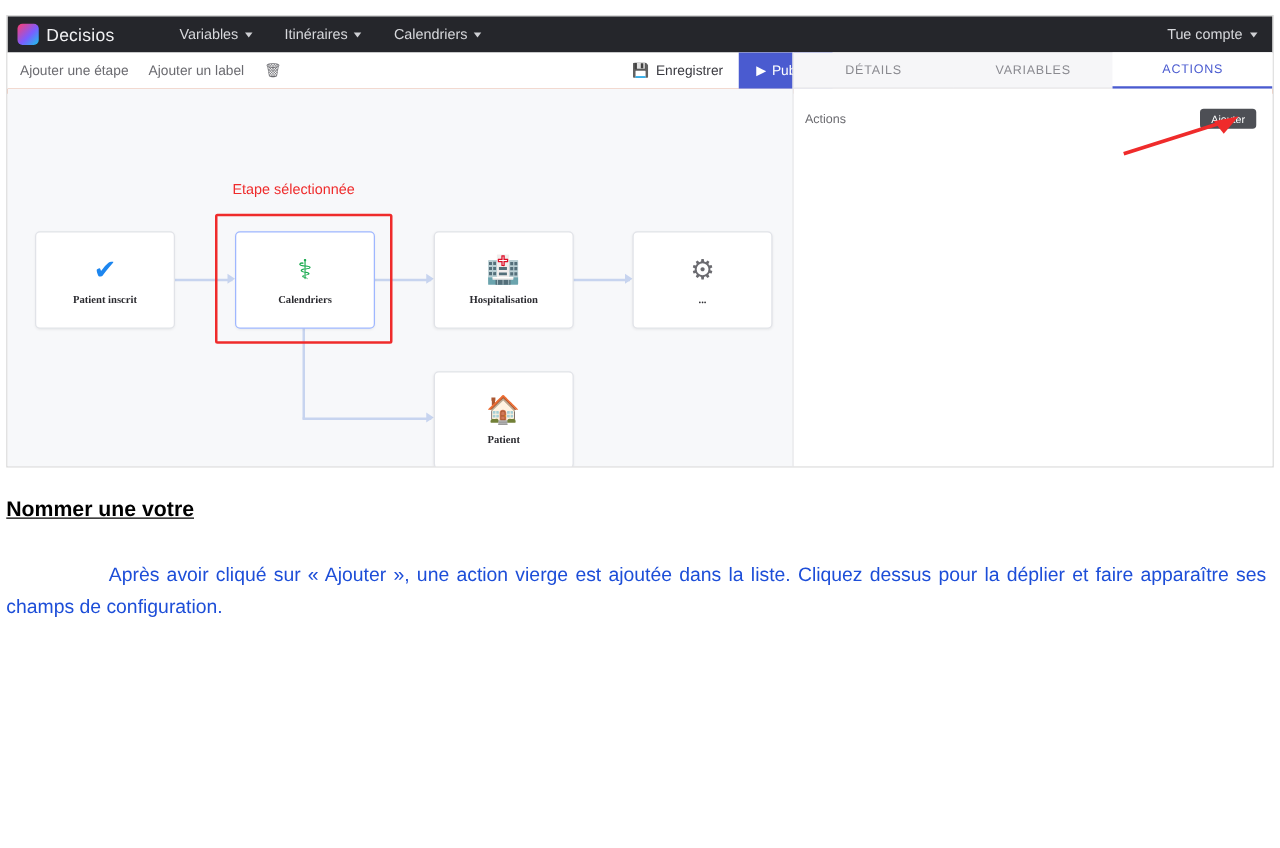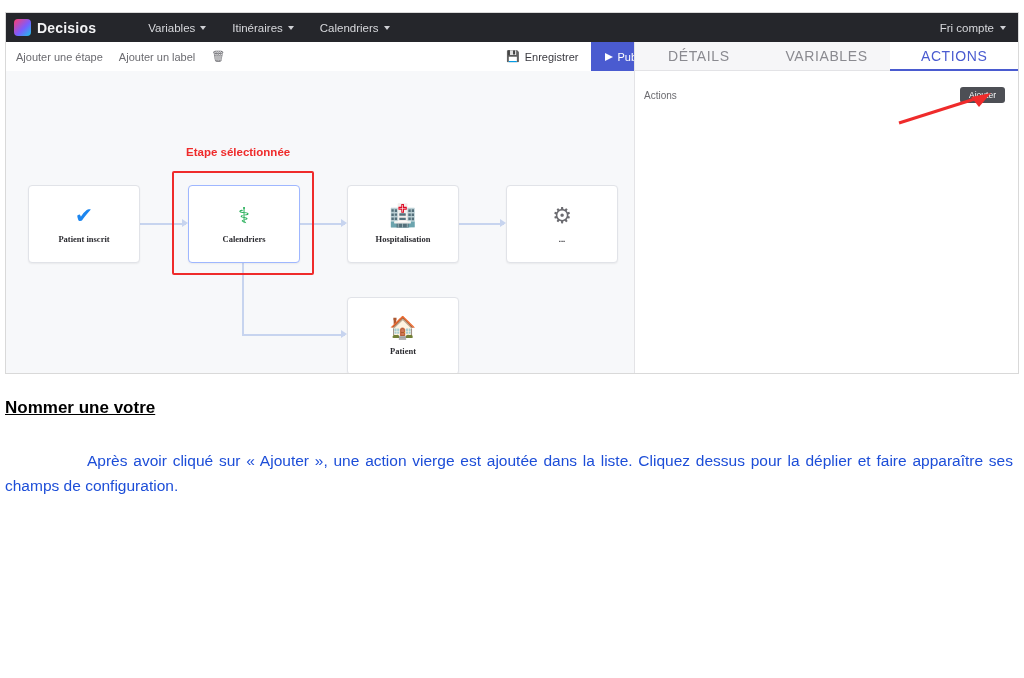--- a/index.html
+++ b/index.html
@@ -51,21 +51,20 @@
     width: 17px;
     height: 17px;
     border-radius: 4px;
     background: linear-gradient(135deg, #ff3d6e 0%, #7b5cff 55%, #18c5e8 100%);
     display: inline-block;
   }
   .brand-name {
     font-size: 14px;
     color: #f2f2f4;
     letter-spacing: .2px;
-    font-weight: bold;
   }
   .topnav {
     display: flex;
     align-items: center;
     gap: 26px;
     margin-left: 52px;
     font-size: 11.5px;
     color: #d7d8dc;
   }
   .topnav .navitem {
@@ -154,21 +153,21 @@
     height: 29px;
     display: flex;
     background: #f6f6f8;
     border-left: 1px solid #e3e3e6;
   }
   .tab {
     flex: 1;
     display: flex;
     align-items: center;
     justify-content: center;
-    font-size: 14px;
+    font-size: 10px;
     letter-spacing: .6px;
     color: #8a8a90;
     border-bottom: 1px solid #e3e3e6;
   }
   .tab.active {
     color: #4a5bd0;
     border-bottom: 2px solid #4a5bd0;
     background: #ffffff;
   }
 
@@ -179,21 +178,21 @@
     width: 628px;
     height: 304px;
     background: #f7f8fa;
     border-right: 1px solid #e3e3e6;
   }
   .canvas-label {
     position: absolute;
     left: 180px;
     top: 75px;
     font-size: 11.5px;
-    font-weight: bold;
+    font-weight: normal;
     color: #ef2b2b;
   }
 
   .node {
     position: absolute;
     width: 110px;
     height: 76px;
     background: #ffffff;
     border: 1px solid #e1e3e8;
     border-radius: 4px;
@@ -320,21 +319,21 @@
       <div class="navitem">
         <span>Itinéraires</span>
         <span class="caret"></span>
       </div>
       <div class="navitem">
         <span>Calendriers</span>
         <span class="caret"></span>
       </div>
     </div>
     <div class="account">
-      <span>Fri compte</span>
+      <span>Tue compte</span>
       <span class="caret"></span>
     </div>
   </div>
 
   <div class="app-toolbar">
     <div class="toolbar-left">
       <span class="tb-link">Ajouter une étape</span>
       <span class="tb-link">Ajouter un label</span>
       <span class="trash-icon">🗑</span>
     </div>

